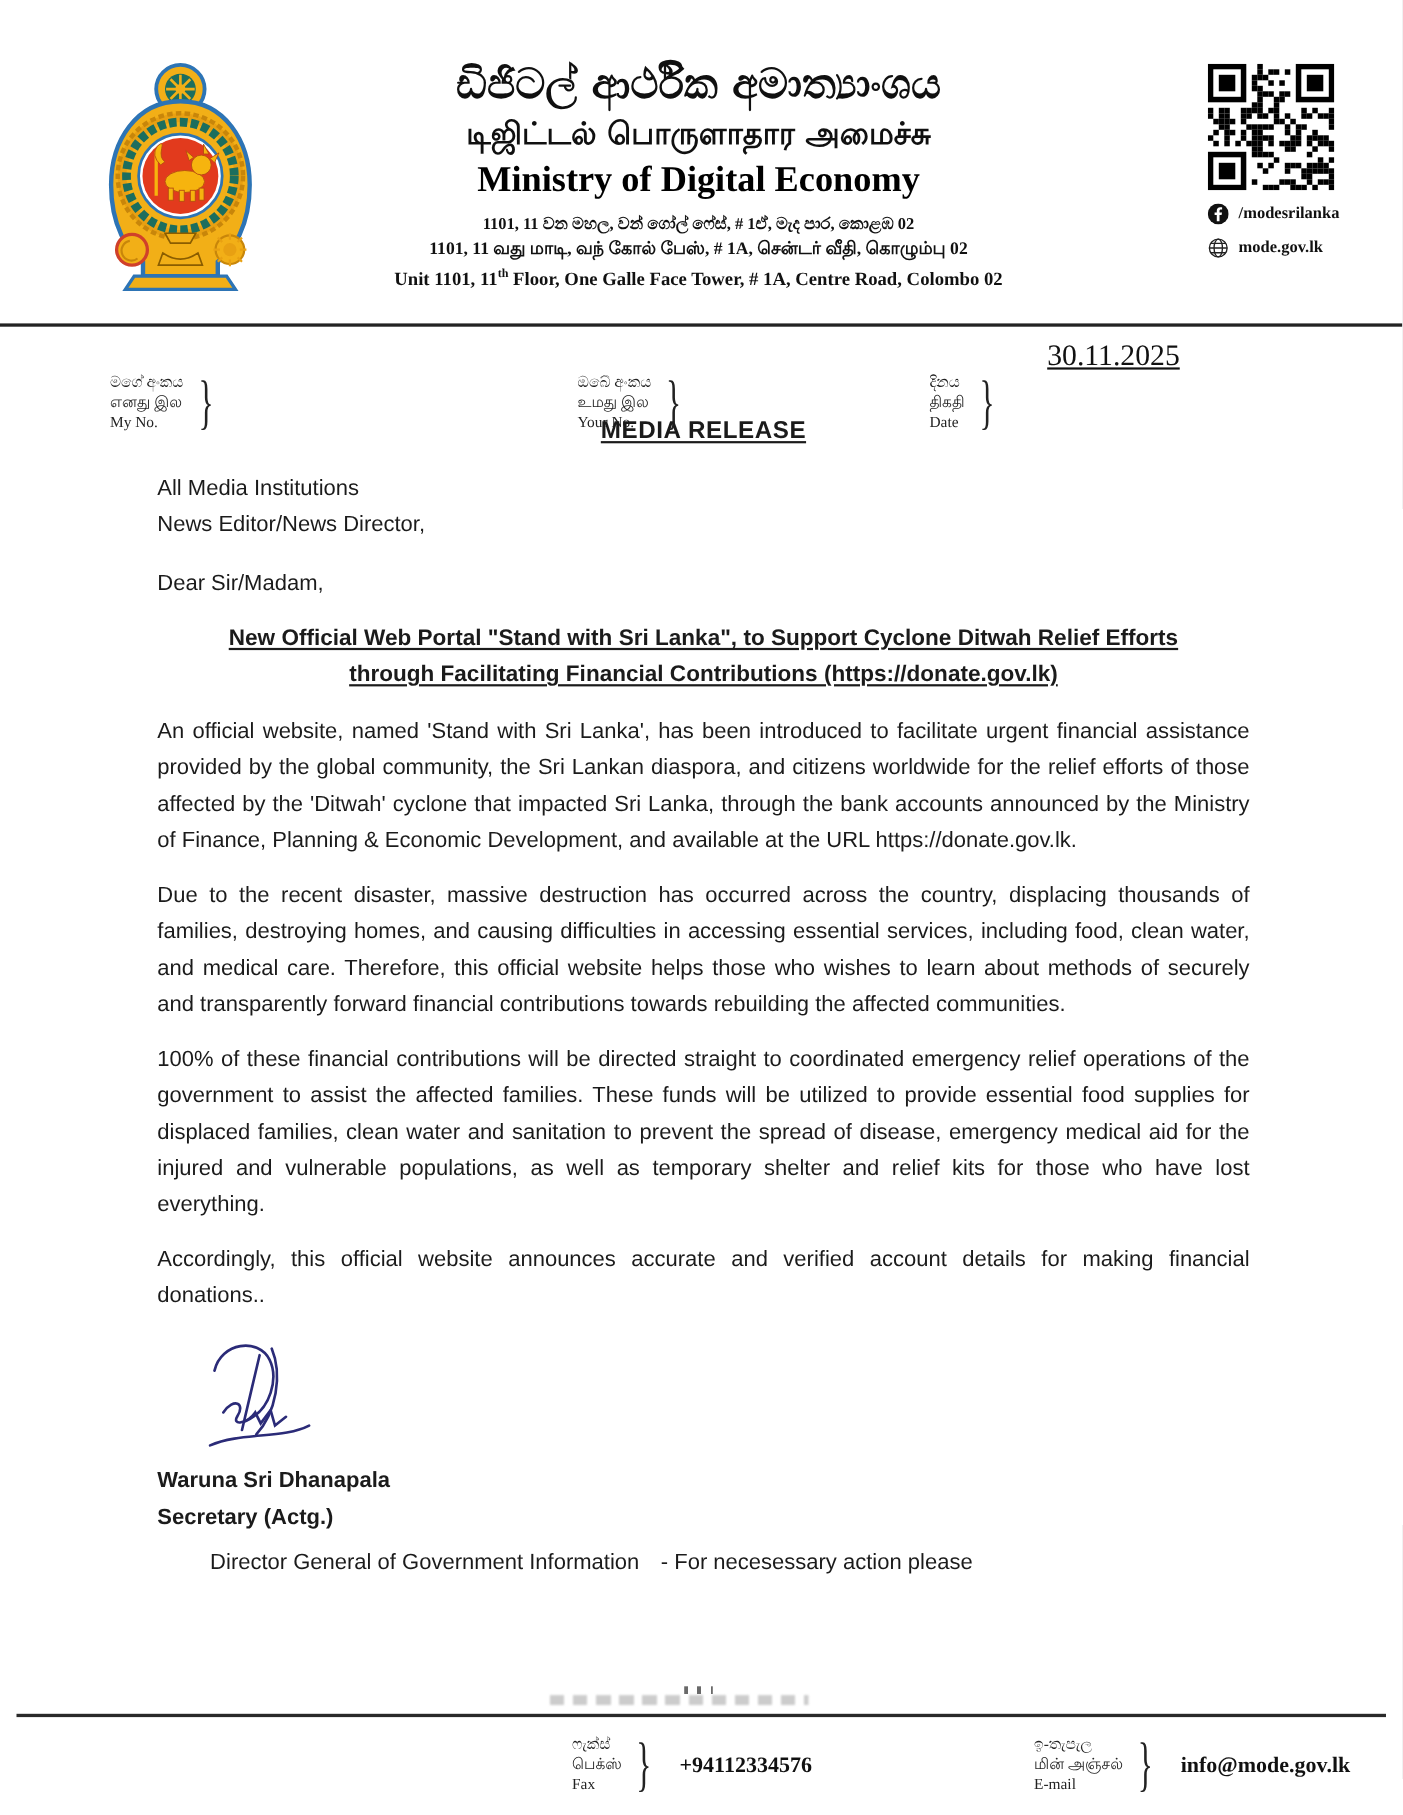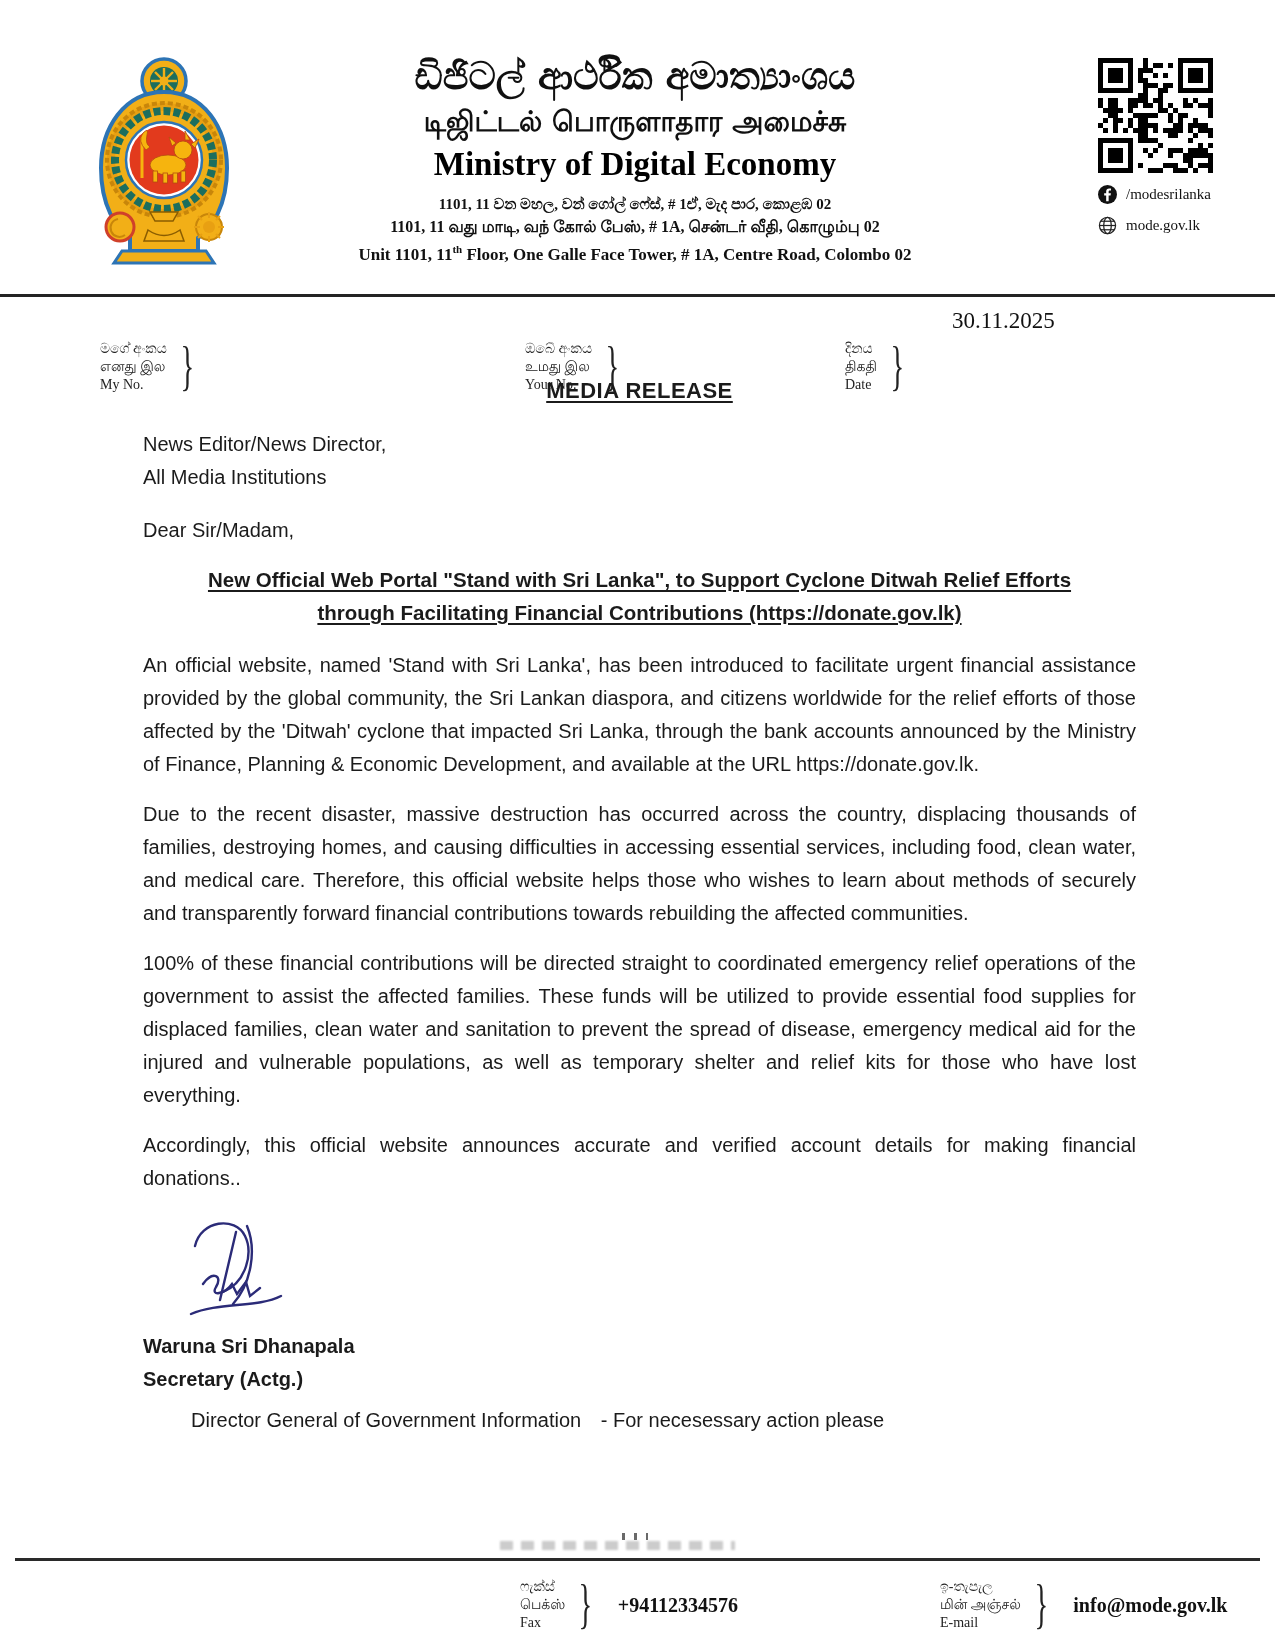--- a/index.html
+++ b/index.html
@@ -13,34 +13,34 @@
   .title-ta{font-family:"DejaVu Sans",sans-serif;font-size:28px;line-height:40px;font-weight:700;color:#101010;margin:0;white-space:nowrap;}
   .title-en{font-family:"Liberation Serif",serif;font-size:33px;line-height:40px;font-weight:700;color:#000;margin:2px 0 10px;}
   .addr{font-family:"Liberation Serif",serif;font-weight:700;color:#111;}
   .addr-si{font-size:15px;line-height:21px;}
   .addr-ta{font-size:16px;line-height:23px;}
   .addr-en{font-size:17px;line-height:23px;}
   .addr-en sup{font-size:11px;}
 
   .head-right{position:absolute;left:1098px;top:58px;width:160px;}
   .qr{width:115px;height:115px;}
-  .social-row{display:flex;align-items:center;gap:9px;margin-top:12px;}
+  .social-row{display:flex;align-items:center;gap:9px;margin-top:12px;font-weight:bold;}
   .social-row:first-of-type{margin-top:24px;}
   .social-label{font-family:"Liberation Serif",serif;font-size:15px;color:#111;}
 
   .rule-top{position:absolute;left:0;top:294px;width:1275px;height:3px;background:#232323;}
 
   
   .ref-group{position:absolute;top:300px;display:flex;align-items:center;margin-top:40px;}
   .ref-labels,.foot-labels{font-family:"Liberation Serif",serif;font-size:14px;line-height:18px;color:#222;}
   .brace{display:inline-block;font-family:"Liberation Serif",serif;font-size:26px;font-weight:400;color:#222;
          transform:scale(1.1,2.1);transform-origin:center center;margin-left:14px;}
   .brace::after{content:"}";}
   .ref-my{left:100px;} .ref-your{left:525px;} .ref-date{left:845px;}
-  .date-value{position:absolute;left:952px;top:308px;font-family:"Liberation Serif",serif;font-size:23px;color:#111;}
+  .date-value{position:absolute;left:952px;top:308px;font-family:"Liberation Serif",serif;font-size:27px;color:#111;text-decoration:underline;}
 
   
   .letter{position:absolute;left:143px;top:378px;width:993px;}
   .release-title{font-size:22px;font-weight:700;letter-spacing:.5px;text-align:center;margin:0;
                  text-decoration:underline;text-underline-offset:3px;text-decoration-thickness:2px;}
   .recipient{margin-top:24px;font-size:20px;line-height:33px;}
   .salutation{margin-top:20px;font-size:20px;line-height:33px;}
   .subject{margin-top:16px;font-size:20.5px;line-height:33px;font-weight:700;text-align:center;}
   .subject span{text-decoration:underline;text-underline-offset:3px;text-decoration-thickness:2px;}
   .body-paras{margin-top:20px;}
@@ -346,22 +346,22 @@
       <div>Date</div>
     </div>
     <span class="brace"></span>
   </div>
   <div class="date-value">30.11.2025</div>
 
   <main class="letter">
     <h1 class="release-title">MEDIA RELEASE</h1>
 
     <div class="recipient">
+      <div>All Media Institutions</div>
       <div>News Editor/News Director,</div>
-      <div>All Media Institutions</div>
     </div>
 
     <div class="salutation">Dear Sir/Madam,</div>
 
     <div class="subject">
       <div><span>New Official Web Portal "Stand with Sri Lanka", to Support Cyclone Ditwah Relief Efforts</span></div>
       <div><span>through Facilitating Financial Contributions (https://donate.gov.lk)</span></div>
     </div>
 
     <div class="body-paras">

